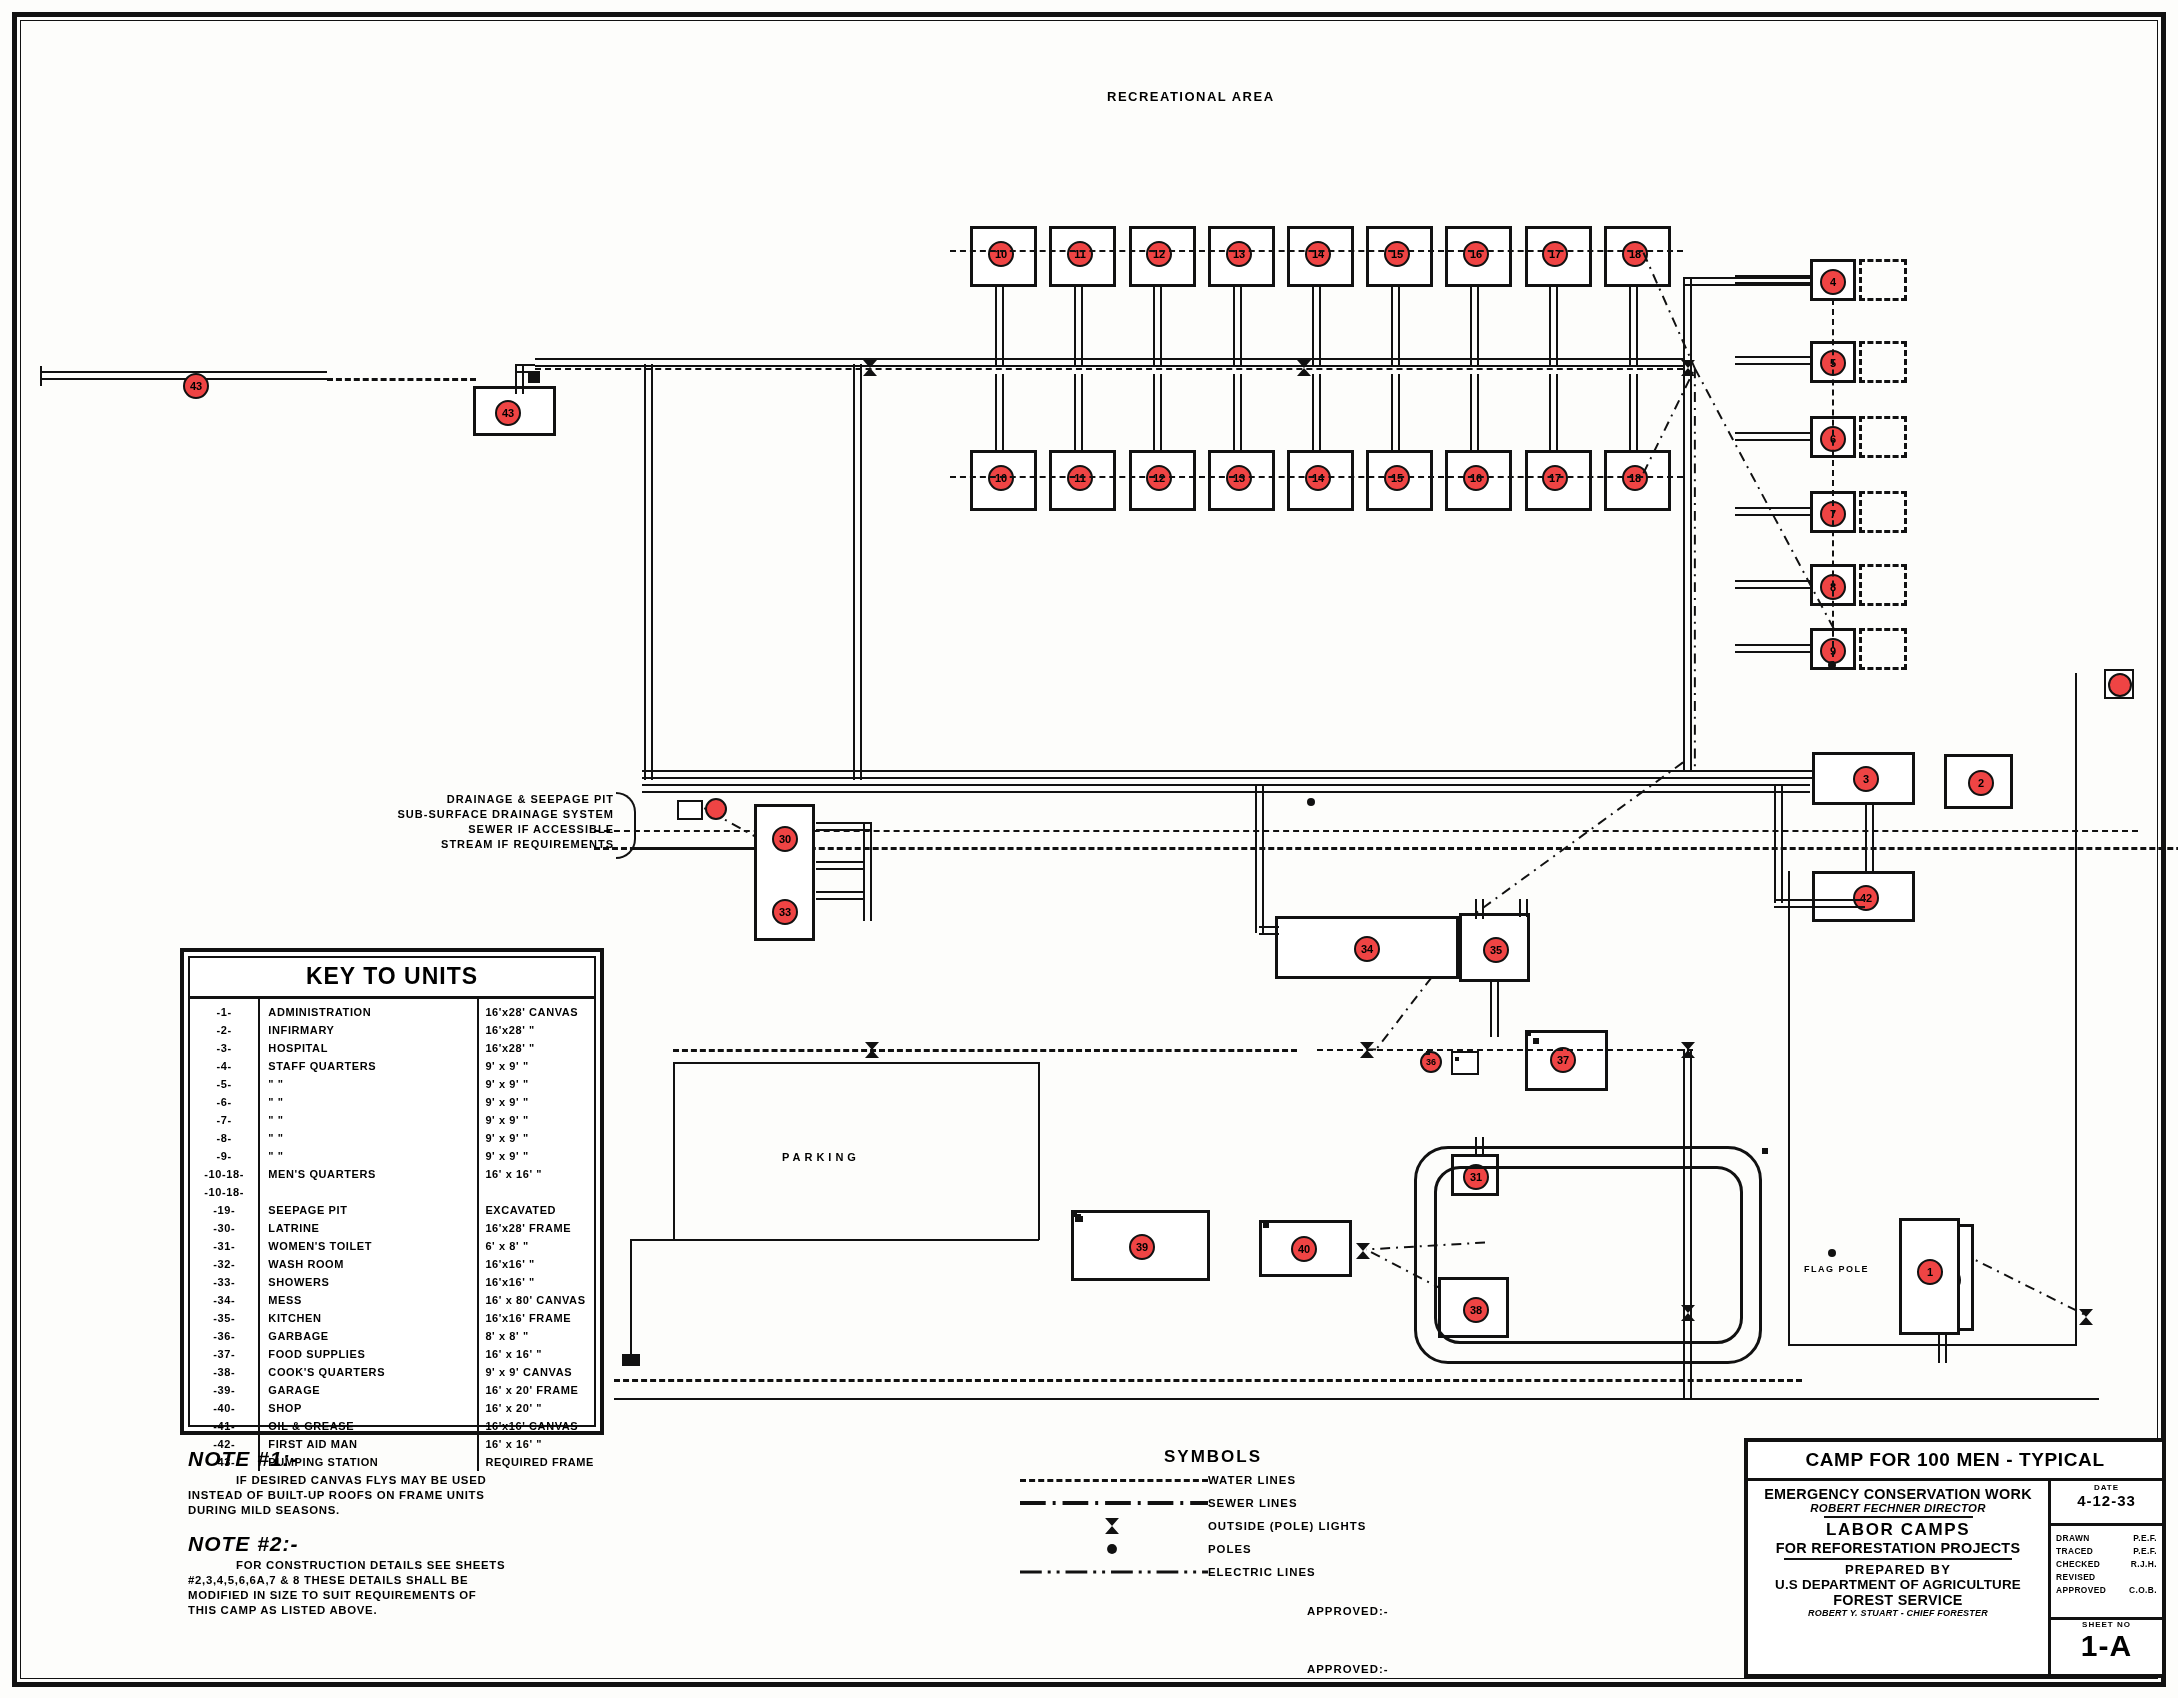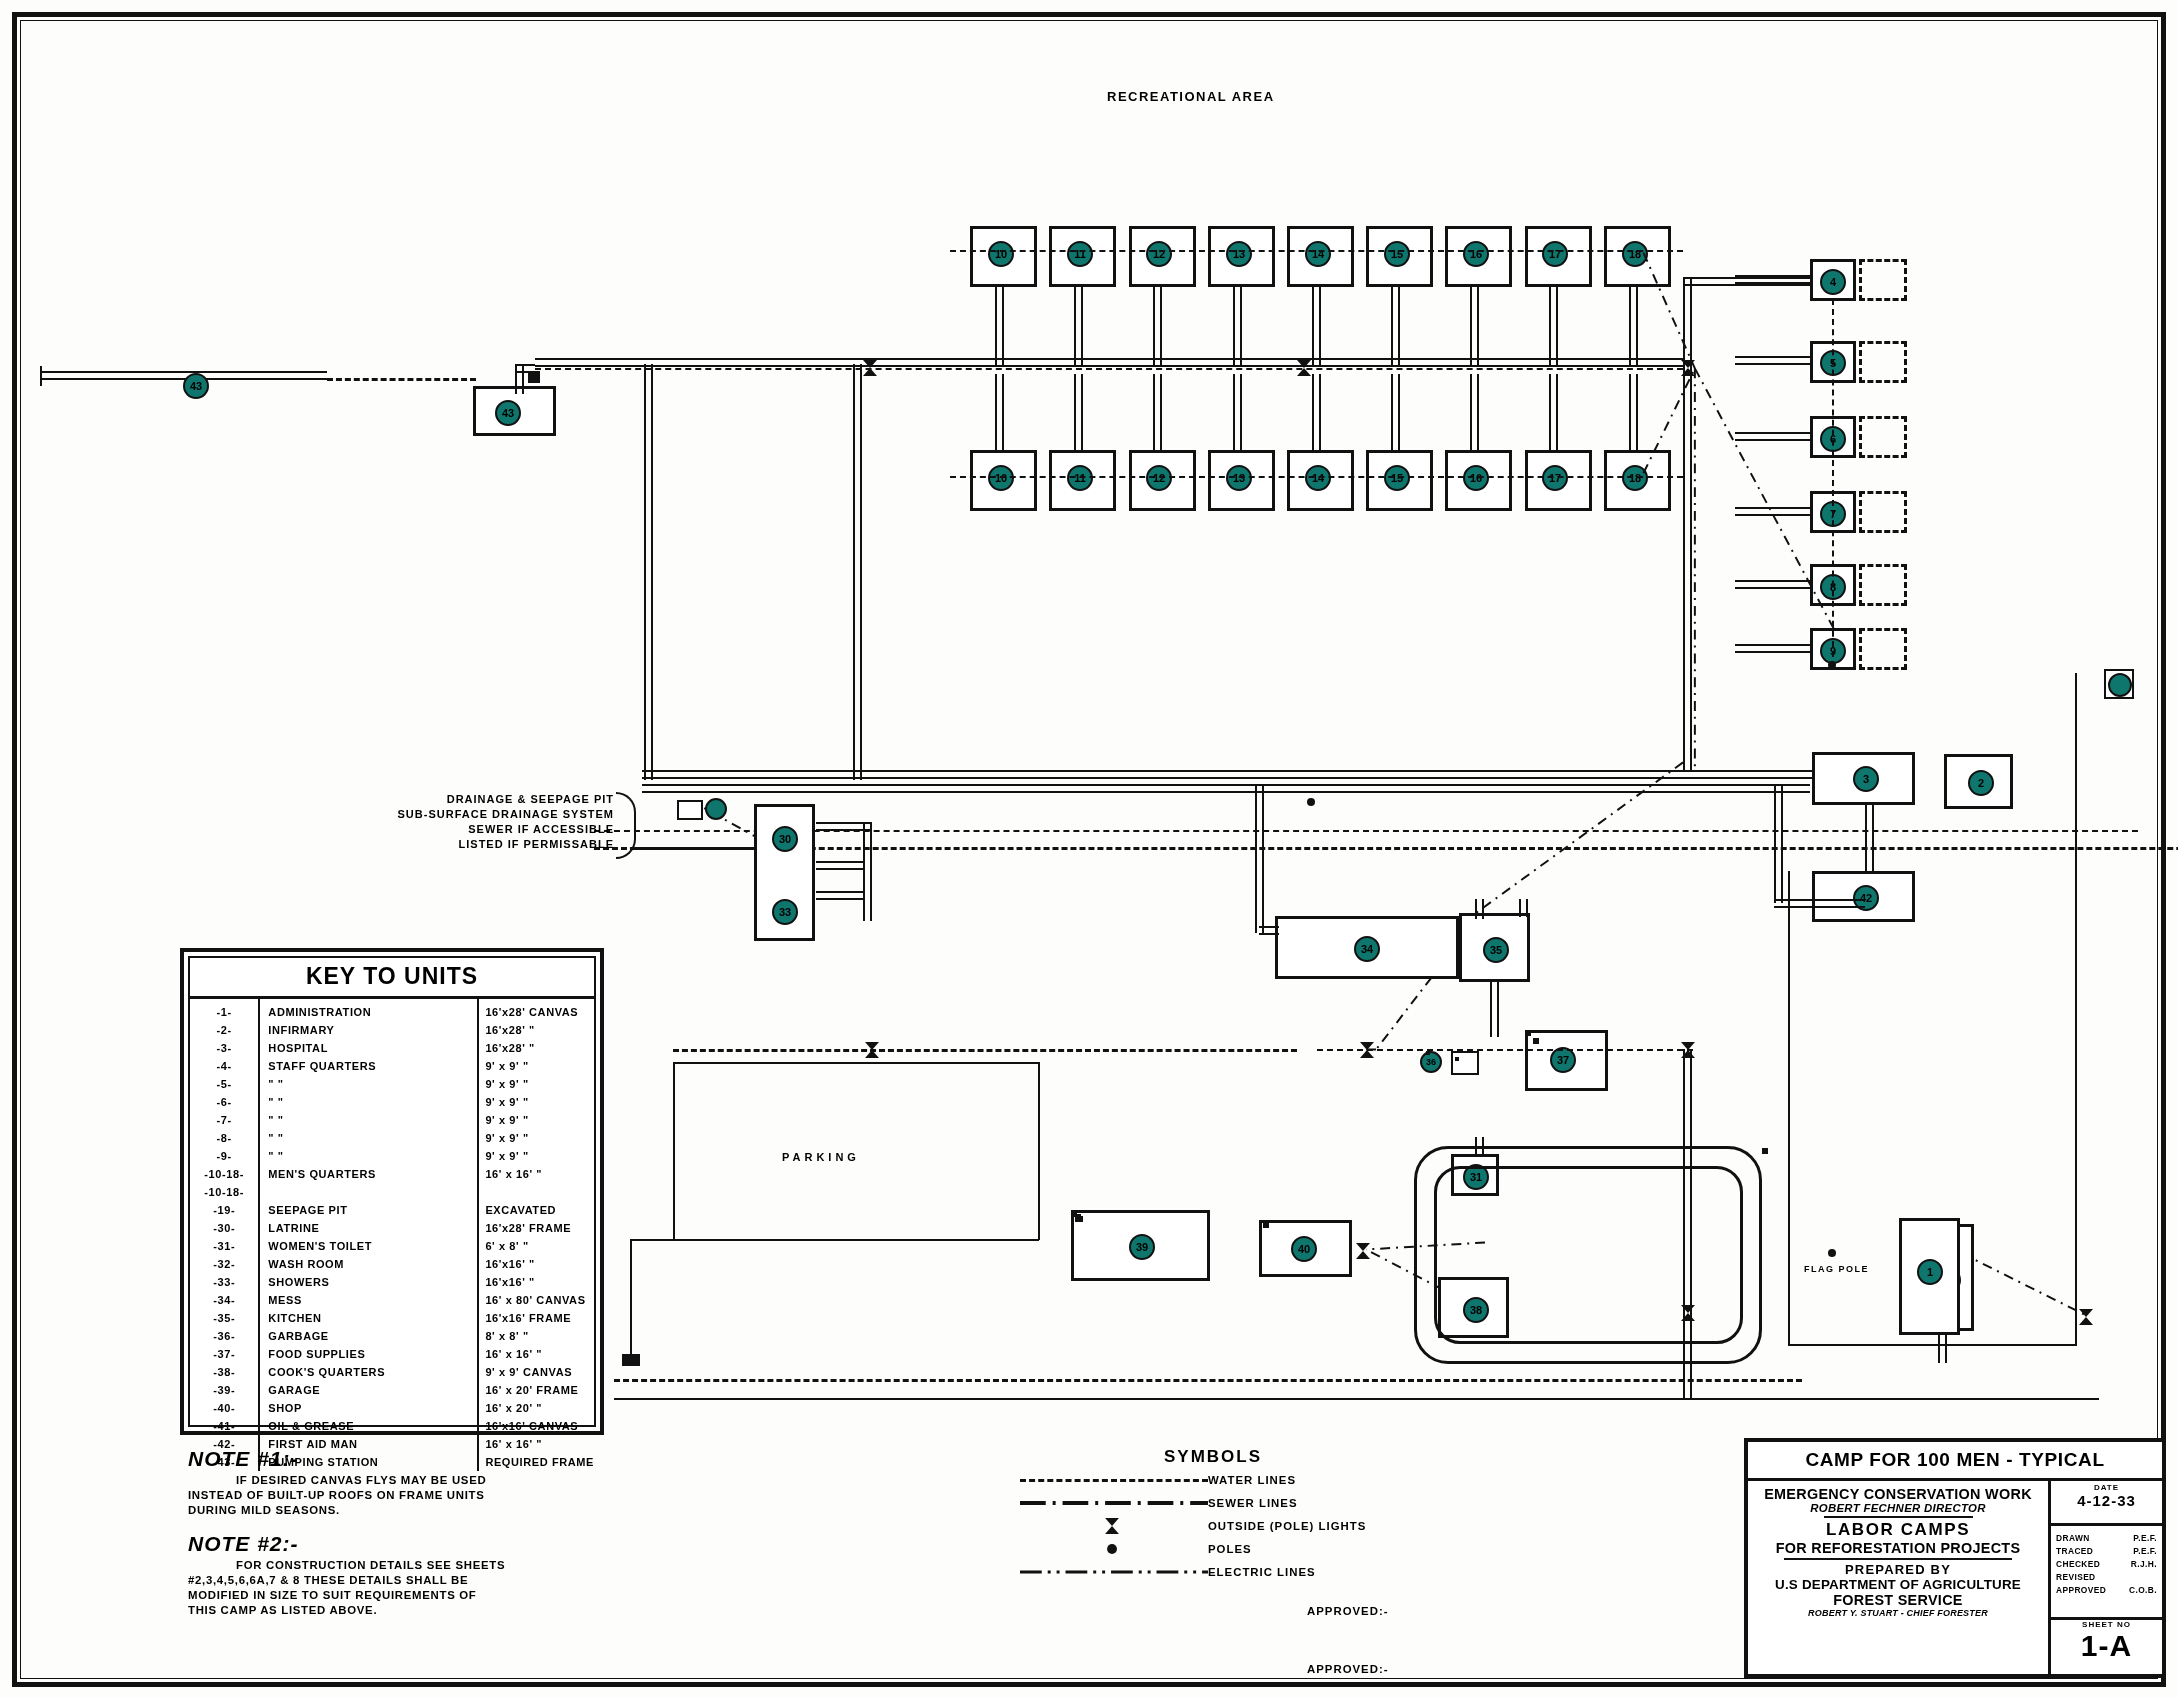--- a/index.html
+++ b/index.html
@@ -5,21 +5,21 @@
   html,body{margin:0;padding:0;background:#ffffff;}
   body{width:2178px;height:1699px;position:relative;font-family:"Liberation Sans",sans-serif;color:#000;overflow:hidden;}
   #sheet{position:absolute;inset:0;background:#fdfdfb;}
   .frame{position:absolute;left:12px;top:12px;width:2154px;height:1675px;border:5px solid #111;box-sizing:border-box;}
   .frame2{position:absolute;left:20px;top:20px;width:2138px;height:1659px;border:1px solid #111;box-sizing:border-box;}
 
   
   .lbl{position:absolute;white-space:nowrap;font-weight:bold;letter-spacing:1.5px;}
   .bldg{position:absolute;border:3px solid #111;background:#fff;box-sizing:border-box;}
   .bldg.thin{border-width:2px;}
-  .num{position:absolute;border:2.5px solid #111;border-radius:50%;background:#0f766e;
+  .num{position:absolute;border:2.5px solid #111;border-radius:50%;background:#ef4444;
        display:flex;align-items:center;justify-content:center;font-size:11px;font-weight:bold;
        width:22px;height:22px;line-height:1;}
   .dashbox{position:absolute;border:3px dashed #111;box-sizing:border-box;background:transparent;}
 
   
   .ln{position:absolute;background:#111;}
   .v{width:3px;}
   .h2{height:2px;}
   .v2{width:2px;}
   .water{position:absolute;height:0;border-top:3px dashed #111;}
@@ -276,21 +276,21 @@
   <div class="num" style="left:772px;top:899px;">33</div>
   <div class="pipe" style="left:816px;top:822px;width:55px;"></div>
   <div class="pipe" style="left:816px;top:861px;width:48px;"></div>
   <div class="pipe" style="left:816px;top:891px;width:48px;"></div>
   <div class="pipev" style="left:863px;top:822px;height:99px;"></div>
 
   <div id="drain">
     <div>DRAINAGE &amp; SEEPAGE PIT</div>
     <div>SUB-SURFACE DRAINAGE SYSTEM</div>
     <div>SEWER IF ACCESSIBLE</div>
-    <div>LISTED IF PERMISSABLE</div>
+    <div>STREAM IF REQUIREMENTS</div>
   </div>
   <div id="brace"></div>
   <div class="sewer" style="left:634px;top:847px;width:123px;"></div>
 
   <div class="bldg" style="left:1275px;top:916px;width:184px;height:63px;"></div>
   <div class="num" style="left:1354px;top:936px;">34</div>
   <div class="bldg" style="left:1459px;top:913px;width:71px;height:69px;"></div>
   <div class="num" style="left:1483px;top:937px;">35</div>
   <div class="pipev" style="left:1475px;top:899px;height:20px;"></div>
   <div class="pipev" style="left:1519px;top:899px;height:18px;"></div>

